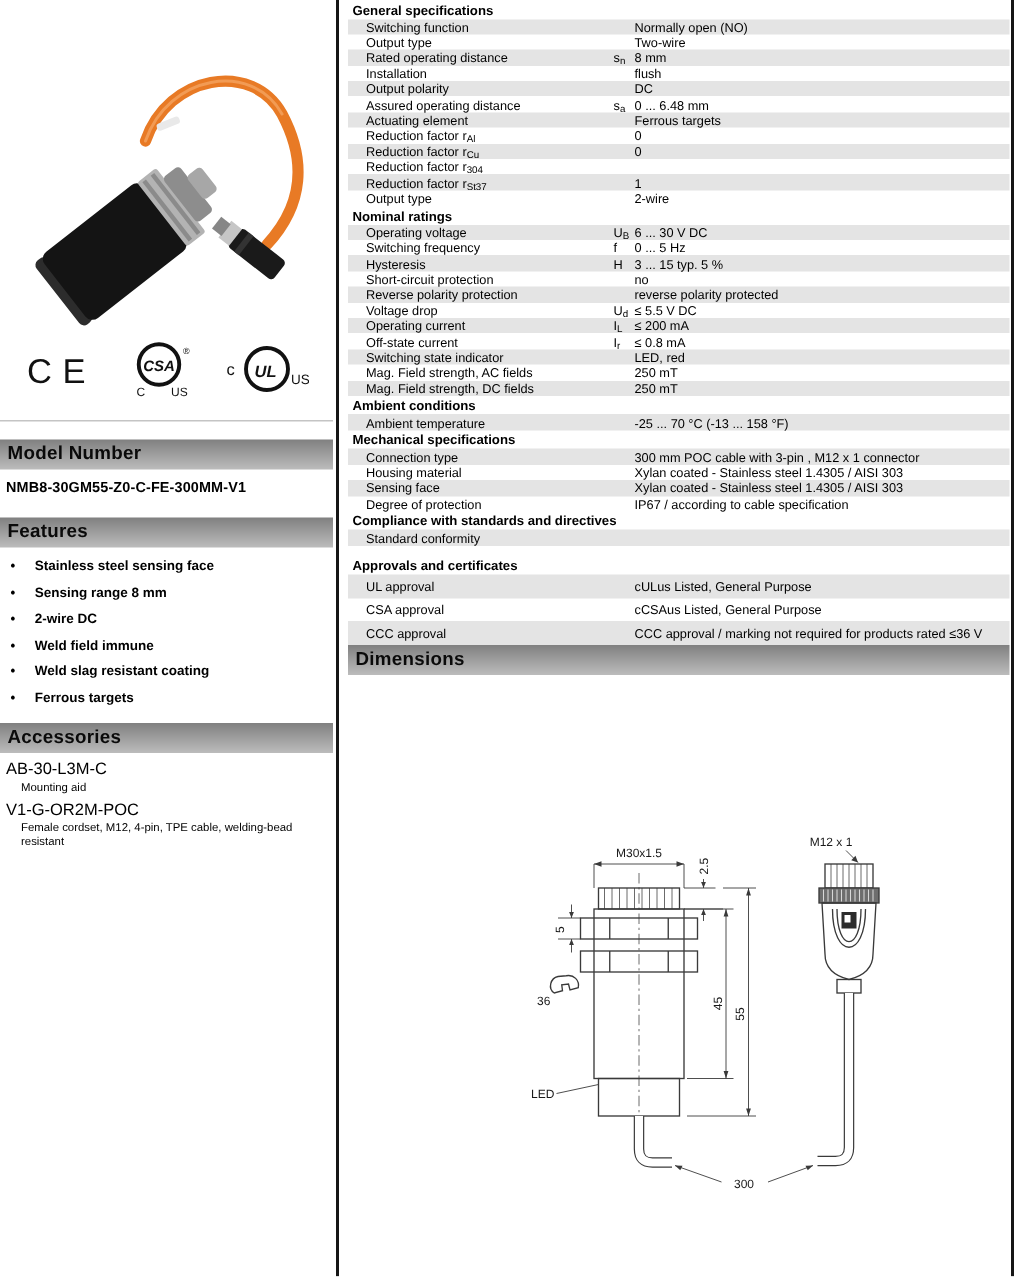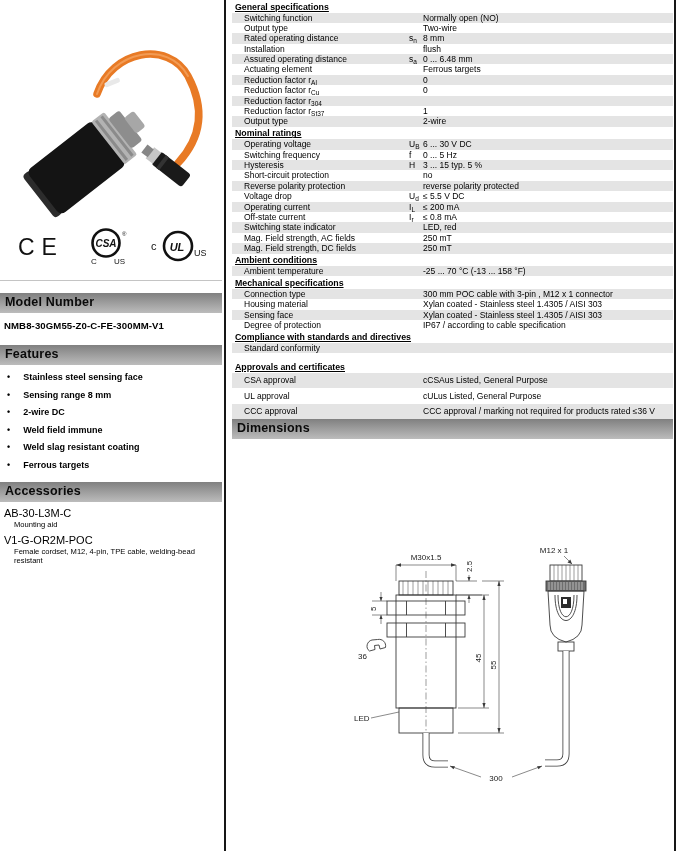--- a/index.html
+++ b/index.html
@@ -23,23 +23,23 @@
   .model-value{font-weight:bold;font-size:9.6px;padding:7px 0 2px 4px;letter-spacing:.1px;}
   ul.features{list-style:none;margin:7px 0 0;padding:0 0 0 7px;}
   ul.features li{font-weight:bold;font-size:9px;margin:0 0 7.5px;display:flex;align-items:baseline;}
   ul.features li .blt{margin-right:13px;font-size:9px;}
   .acc-code{font-weight:normal;font-size:11px;padding-left:4px;margin-top:5px;}
   .acc-desc{font-size:7.6px;line-height:9px;padding-left:14px;margin-top:1px;max-width:206px;}
 
   
   .right-col{position:absolute;left:232px;top:0;width:441px;}
   .right-col .bar.first{margin-top:10px;}
-  .t-sec-title{font-weight:bold;font-size:8.8px;line-height:10px;padding:1.5px 0 1px 3px;text-decoration:underline;}
+  .t-sec-title{font-weight:bold;font-size:8.8px;line-height:10px;padding:1.5px 0 1px 3px;}
   .t-sec-gap{margin-top:7px;}
-  .t-row{display:flex;font-size:8.5px;line-height:10px;min-height:10.4px;align-items:flex-start;}
+  .t-row{display:flex;font-size:8.5px;line-height:10px;min-height:10.4px;align-items:center;}
   .t-rows .t-row:nth-child(odd){background:#e4e4e4;}
   .t-label{flex:0 0 165px;padding-left:12px;}
   .t-row.indent .t-label{padding-left:24px;}
   .t-sym{flex:0 0 14px;}
   .t-val{flex:1;padding-right:2px;}
   .spacious .t-row{padding:2.5px 0;}
   sub{font-size:6.5px;line-height:0;vertical-align:-1.5px;}
 
   .drawing{margin:100px 0 0 104px;}
   .dim-text{font-size:8px;fill:#1a1a1a;}
@@ -161,20 +161,25 @@
             <span class="t-label">Rated operating distance</span>
             <span class="t-sym">s<sub>n</sub></span>
             <span class="t-val">8 mm</span>
           </div>
           <div class="t-row">
             <span class="t-label">Installation</span>
             <span class="t-sym"></span>
             <span class="t-val">flush</span>
           </div>
           <div class="t-row">
+            <span class="t-label">Output polarity</span>
+            <span class="t-sym"></span>
+            <span class="t-val">DC</span>
+          </div>
+          <div class="t-row">
             <span class="t-label">Assured operating distance</span>
             <span class="t-sym">s<sub>a</sub></span>
             <span class="t-val">0 ... 6.48 mm</span>
           </div>
           <div class="t-row">
             <span class="t-label">Actuating element</span>
             <span class="t-sym"></span>
             <span class="t-val">Ferrous targets</span>
           </div>
           <div class="t-row">
@@ -295,28 +300,28 @@
         <div class="t-rows">
           <div class="t-row">
             <span class="t-label">Standard conformity</span>
             <span class="t-sym"></span>
             <span class="t-val"></span>
           </div>
         </div>
         <div class="t-sec-title t-sec-gap">Approvals and certificates</div>
         <div class="t-rows spacious">
           <div class="t-row">
+            <span class="t-label">UL approval</span>
+            <span class="t-sym"></span>
+            <span class="t-val">cULus Listed, General Purpose</span>
+          </div>
+          <div class="t-row">
             <span class="t-label">CSA approval</span>
             <span class="t-sym"></span>
             <span class="t-val">cCSAus Listed, General Purpose</span>
-          </div>
-          <div class="t-row">
-            <span class="t-label">UL approval</span>
-            <span class="t-sym"></span>
-            <span class="t-val">cULus Listed, General Purpose</span>
           </div>
           <div class="t-row">
             <span class="t-label">CCC approval</span>
             <span class="t-sym"></span>
             <span class="t-val">CCC approval / marking not required for products rated ≤36 V</span>
           </div>
         </div>
       </div>
 
     <div class="bar">Dimensions</div>

